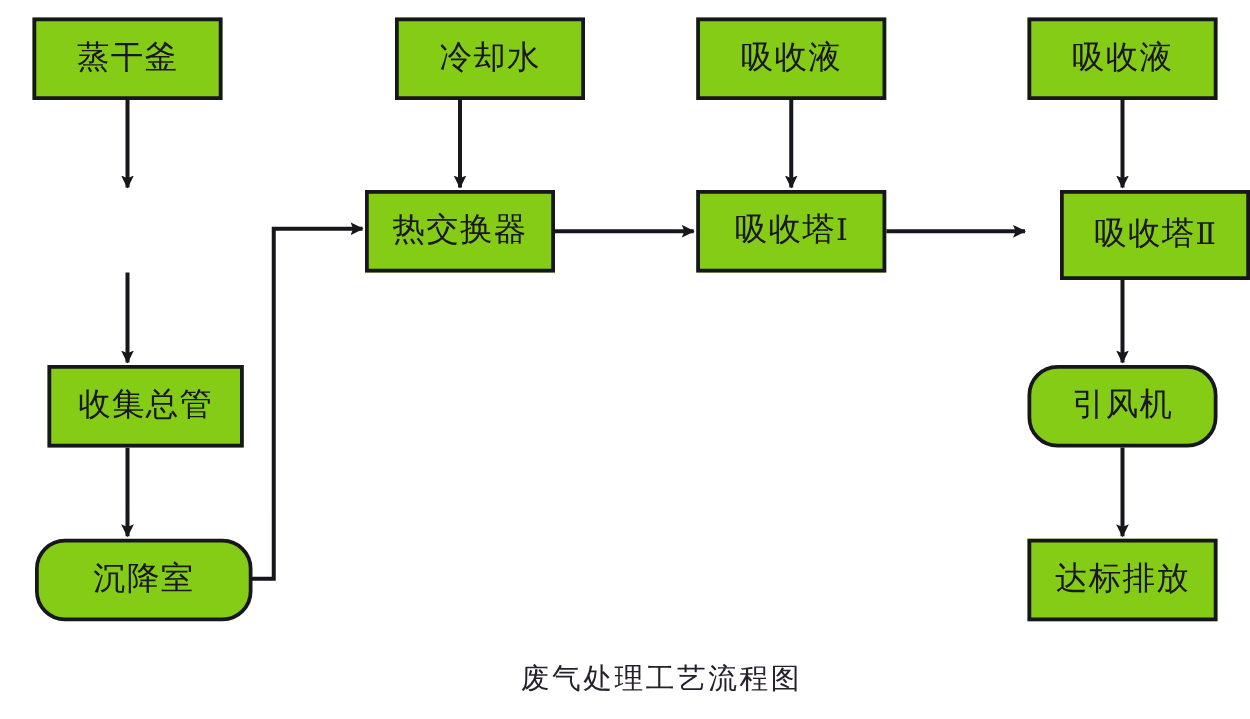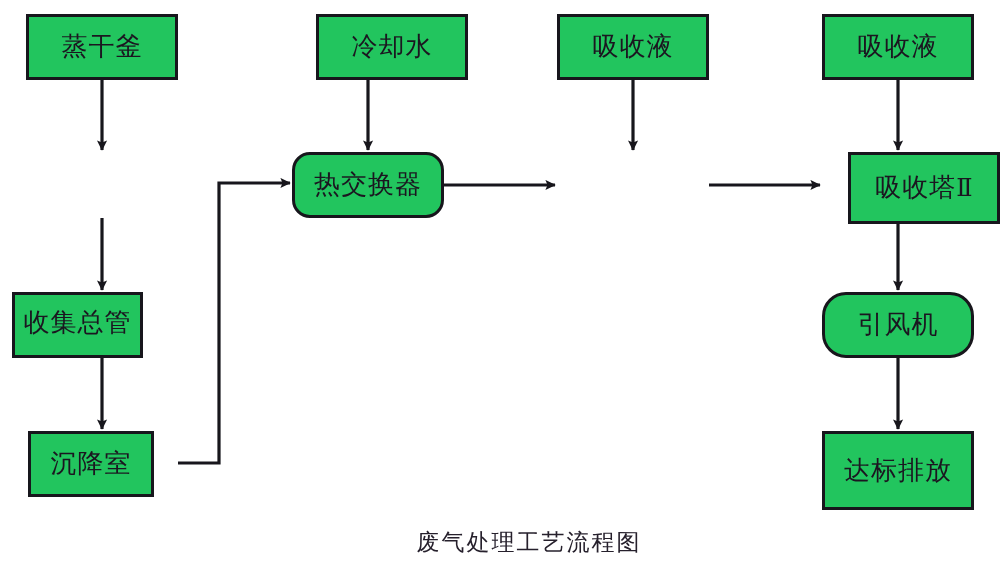--- a/index.html
+++ b/index.html
@@ -23,21 +23,21 @@
     position: absolute;
     left: 0;
     top: 0;
     width: 1000px;
     height: 575px;
   }
   .node-box {
     position: absolute;
     box-sizing: border-box;
     border: 3px solid #17161c;
-    background: #22c55e;
+    background: #84cc16;
     display: flex;
     align-items: center;
     justify-content: center;
   }
   .node-label {
     font-size: 26px;
     line-height: 1;
     color: #1b1620;
     letter-spacing: 1px;
     white-space: nowrap;
@@ -97,54 +97,57 @@
     <line x1="898" y1="218" x2="898" y2="290" stroke="#17161c" stroke-width="3.2" marker-end="url(#arrowhead)"></line>
 
     <line x1="898" y1="358" x2="898" y2="429" stroke="#17161c" stroke-width="3.2" marker-end="url(#arrowhead)"></line>
   </svg>
 
   <div class="node-box" style="left:26px; top:14px; width:152px; height:66px;">
     <span class="node-label">蒸干釜</span>
   </div>
 
 
-  <div class="node-box" style="left:12px; top:292px; width:131px; height:66px;font-family:Liberation Mono, monospace;">
+  <div class="node-box" style="left:38px; top:292px; width:157px; height:66px;">
     <span class="node-label">收集总管</span>
   </div>
 
-  <div class="node-box" style="left:28px; top:431px; width:126px; height:66px;">
+  <div class="node-box" style="left:28px; top:431px; width:174px; height:66px;border-radius:24px;">
     <span class="node-label">沉降室</span>
   </div>
 
   <div class="node-box" style="left:292px; top:14px; width:152px; height:66px;margin-left:24px;">
     <span class="node-label">冷却水</span>
   </div>
 
-  <div class="node-box" style="left:292px; top:152px; width:152px; height:66px;border-radius:18px;">
+  <div class="node-box" style="left:292px; top:152px; width:152px; height:66px;">
     <span class="node-label">热交换器</span>
   </div>
 
   <div class="node-box" style="left:557px; top:14px; width:152px; height:66px;">
     <span class="node-label">吸收液</span>
   </div>
 
+  <div class="node-box" style="left:557px; top:152px; width:152px; height:66px;">
+    <span class="node-label"><span>吸收塔</span><span class="roman">Ⅰ</span></span>
+  </div>
 
   <div class="node-box" style="left:822px; top:14px; width:152px; height:66px;">
     <span class="node-label">吸收液</span>
   </div>
 
   <div class="node-box" style="left:848px; top:152px; width:152px; height:72px;">
     <span class="node-label"><span>吸收塔</span><span class="roman">Ⅱ</span></span>
   </div>
 
   <div class="node-box" style="left:822px; top:292px; width:152px; height:66px;border-radius:24px;">
     <span class="node-label">引风机</span>
   </div>
 
-  <div class="node-box" style="left:822px; top:431px; width:152px; height:79px;">
+  <div class="node-box" style="left:822px; top:431px; width:152px; height:66px;">
     <span class="node-label">达标排放</span>
   </div>
 
   <div id="caption">
     <span class="caption-text">废气处理工艺流程图</span>
   </div>
 
 </div>
 
 </body></html>

